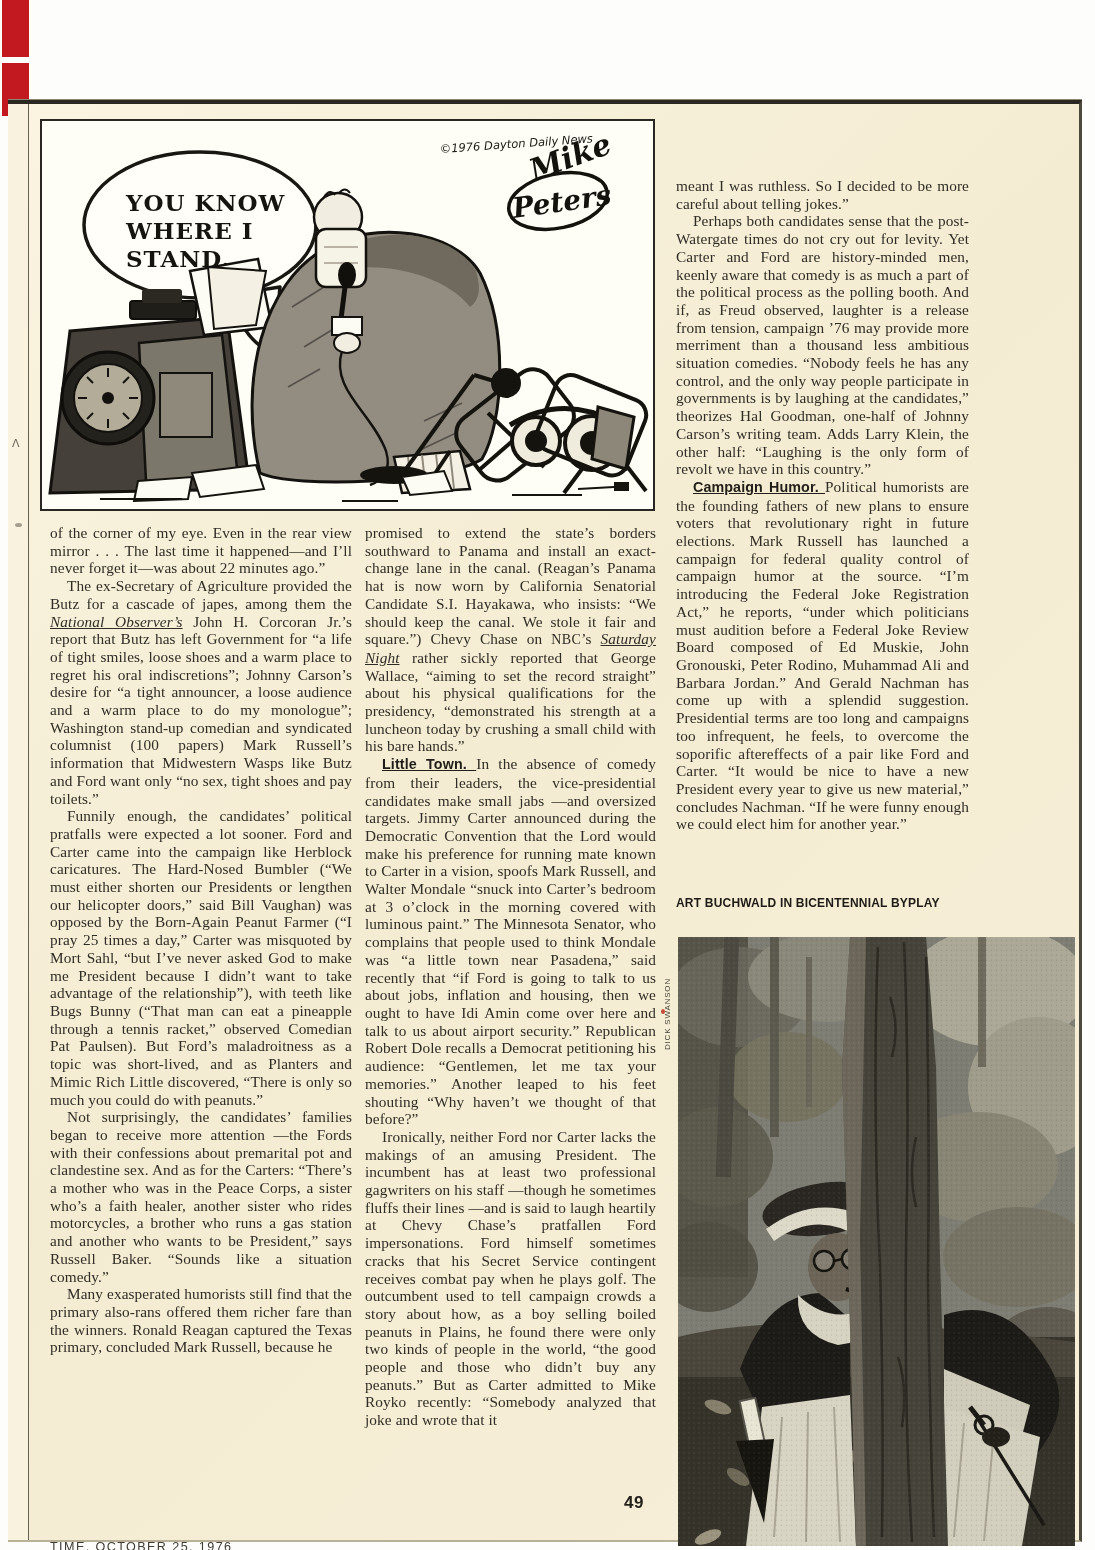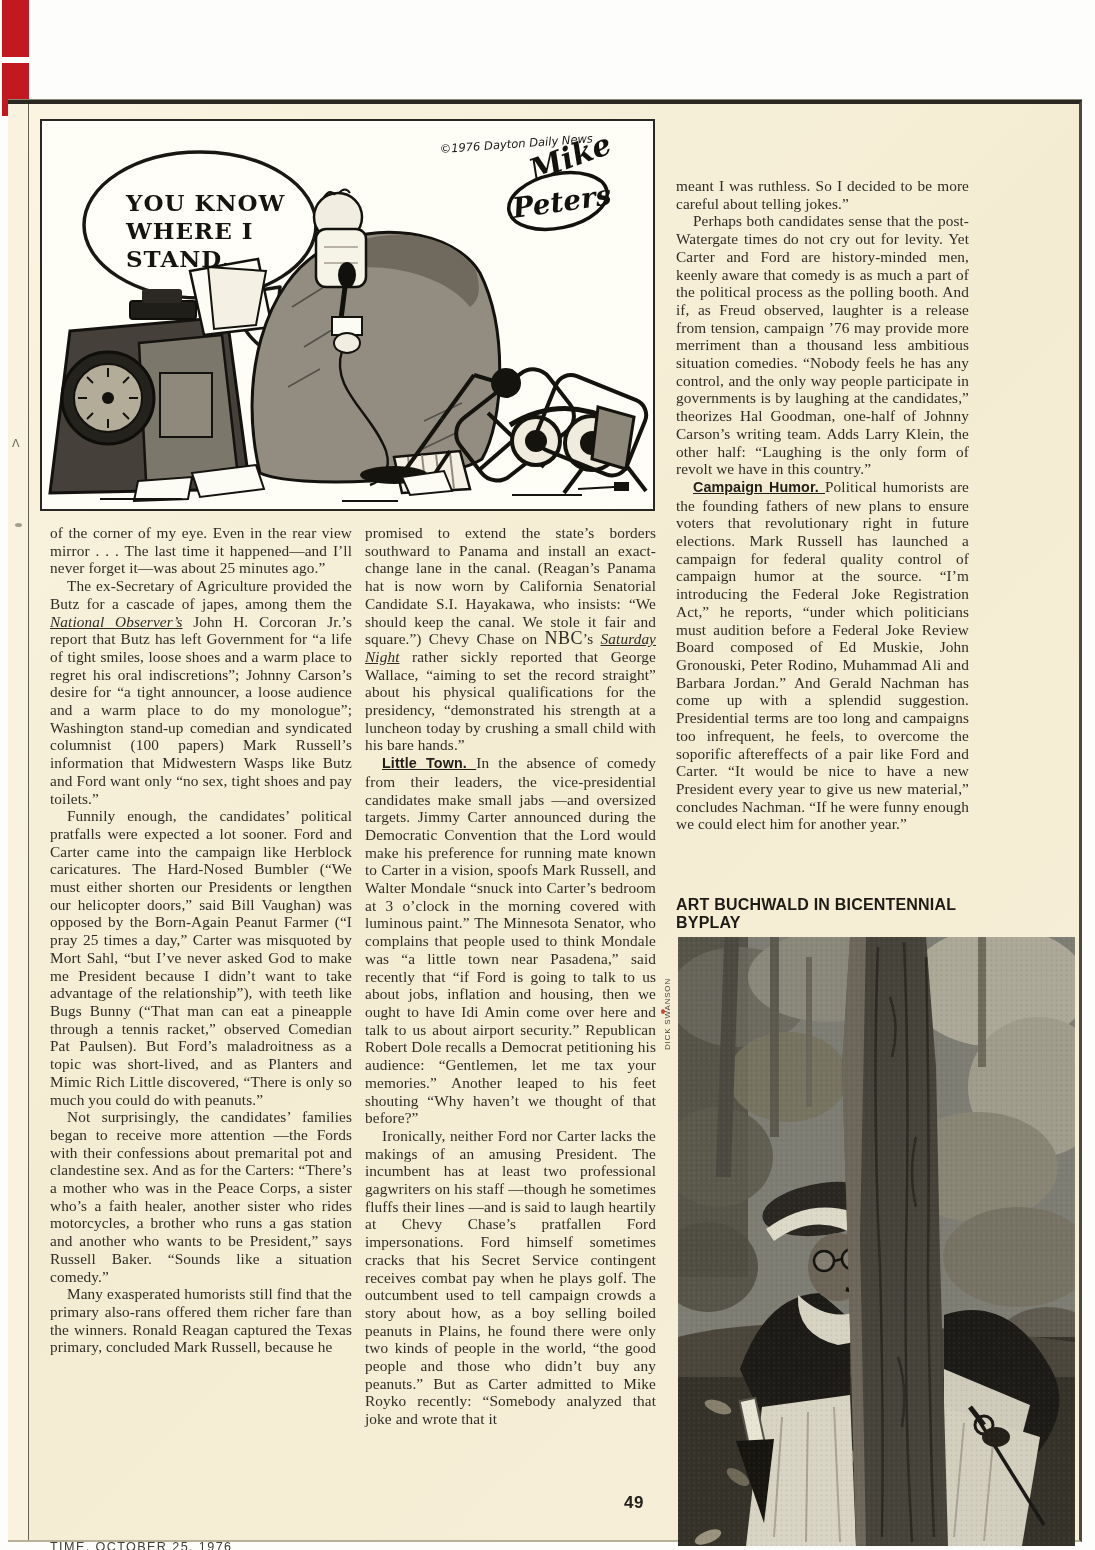--- a/index.html
+++ b/index.html
@@ -39,30 +39,30 @@
   
   .col{
     position:absolute;text-align:justify;
     font-size:15.3px;line-height:17.7px;color:#2f2c25;
     letter-spacing:0.1px;
   }
   .col p{margin:0;}
   .col p.ind{text-indent:17px;}
   .runin{font-family:"Liberation Sans",sans-serif;font-weight:bold;font-size:14.3px;color:#211e18;text-decoration:underline;}
   .it{font-style:italic;text-decoration:underline;}
-  .sc{font-size:18px;letter-spacing:.4px;}
+  .sc{font-size:14px;letter-spacing:.4px;}
   #col1{left:42px;top:420px;width:302px;}
   #col2{left:357px;top:420px;width:291px;}
   #col3{left:668px;top:66px;width:293px;margin-top:7px;}
 
   
   .photo-caption{
     position:absolute;left:668px;top:792px;width:320px;
     font-family:"Liberation Sans",sans-serif;font-weight:bold;
-    font-size:16px;letter-spacing:.2px;color:#1e1b16;
+    font-size:12px;letter-spacing:.2px;color:#1e1b16;
   }
   .photo{
     position:absolute;left:670px;top:833px;width:397px;height:609px;
     background:#7e7d75;overflow:hidden;
   }
   .photo svg{display:block;width:100%;height:100%;}
   .photo-credit{
     position:absolute;left:655px;top:836px;height:110px;
     writing-mode:vertical-rl;transform:rotate(180deg);
     font-family:"Liberation Sans",sans-serif;font-size:8px;letter-spacing:.8px;
@@ -205,21 +205,21 @@
         <line x1="58" y1="378" x2="140" y2="378"></line>
         <line x1="300" y1="380" x2="356" y2="380"></line>
         <line x1="470" y1="374" x2="540" y2="374"></line>
         <line x1="536" y1="368" x2="572" y2="366"></line>
       </g>
       <rect x="572" y="361" width="15" height="9" fill="#15130e"></rect>
     </svg>
   </div>
 
   <div id="col1" class="col">
-      <p><span>of the corner of my eye. Even in the rear view mirror . . . The last time it happened—and I’ll never forget it—was about 25 minutes ago.”</span></p>
+      <p><span>of the corner of my eye. Even in the rear view mirror . . . The last time it happened—and I’ll never forget it—was about 22 minutes ago.”</span></p>
       <p class="ind"><span>The ex-Secretary of Agriculture provided the Butz for a cascade of japes, among them the </span><span class="it">National Observer’s</span><span> John H. Corcoran Jr.’s report that Butz has left Government for “a life of tight smiles, loose shoes and a warm place to regret his oral indiscretions”; Johnny Carson’s desire for “a tight announcer, a loose audience and a warm place to do my monologue”; Washington stand-up comedian and syndicated columnist (100 papers) Mark Russell’s information that Midwestern Wasps like Butz and Ford want only “no sex, tight shoes and pay toilets.”</span></p>
       <p class="ind"><span>Funnily enough, the candidates’ political pratfalls were expected a lot sooner. Ford and Carter came into the campaign like Herblock caricatures. The Hard-Nosed Bumbler (“We must either shorten our Presidents or lengthen our helicopter doors,” said Bill Vaughan) was opposed by the Born-Again Peanut Farmer (“I pray 25 times a day,” Carter was misquoted by Mort Sahl, “but I’ve never asked God to make me President because I didn’t want to take advantage of the relationship”), with teeth like Bugs Bunny (“That man can eat a pineapple through a tennis racket,” observed Comedian Pat Paulsen). But Ford’s maladroitness as a topic was short-lived, and as Planters and Mimic Rich Little discovered, “There is only so much you could do with peanuts.”</span></p>
       <p class="ind"><span>Not surprisingly, the candidates’ families began to receive more attention —the Fords with their confessions about premarital pot and clandestine sex. And as for the Carters: “There’s a mother who was in the Peace Corps, a sister who’s a faith healer, another sister who rides motorcycles, a brother who runs a gas station and another who wants to be President,” says Russell Baker. “Sounds like a situation comedy.”</span></p>
       <p class="ind"><span>Many exasperated humorists still find that the primary also-rans offered them richer fare than the winners. Ronald Reagan captured the Texas primary, concluded Mark Russell, because he</span></p>
     </div>
   <div id="col2" class="col">
       <p><span>promised to extend the state’s borders southward to Panama and install an exact-change lane in the canal. (Reagan’s Panama hat is now worn by California Senatorial Candidate S.I. Hayakawa, who insists: “We should keep the canal. We stole it fair and square.”) Chevy Chase on </span><span class="sc">NBC</span><span>’s </span><span class="it">Saturday Night</span><span> rather sickly reported that George Wallace, “aiming to set the record straight” about his physical qualifications for the presidency, “demonstrated his strength at a luncheon today by crushing a small child with his bare hands.”</span></p>
       <p class="ind"><span class="runin">Little Town. </span><span>In the absence of comedy from their leaders, the vice-presidential candidates make small jabs —and oversized targets. Jimmy Carter announced during the Democratic Convention that the Lord would make his preference for running mate known to Carter in a vision, spoofs Mark Russell, and Walter Mondale “snuck into Carter’s bedroom at 3 o’clock in the morning covered with luminous paint.” The Minnesota Senator, who complains that people used to think Mondale was “a little town near Pasadena,” said recently that “if Ford is going to talk to us about jobs, inflation and housing, then we ought to have Idi Amin come over here and talk to us about airport security.” Republican Robert Dole recalls a Democrat petitioning his audience: “Gentlemen, let me tax your memories.” Another leaped to his feet shouting “Why haven’t we thought of that before?”</span></p>
       <p class="ind"><span>Ironically, neither Ford nor Carter lacks the makings of an amusing President. The incumbent has at least two professional gagwriters on his staff —though he sometimes fluffs their lines —and is said to laugh heartily at Chevy Chase’s pratfallen Ford impersonations. Ford himself sometimes cracks that his Secret Service contingent receives combat pay when he plays golf. The outcumbent used to tell campaign crowds a story about how, as a boy selling boiled peanuts in Plains, he found there were only two kinds of people in the world, “the good people and those who didn’t buy any peanuts.” But as Carter admitted to Mike Royko recently: “Somebody analyzed that joke and wrote that it</span></p>
     </div>

